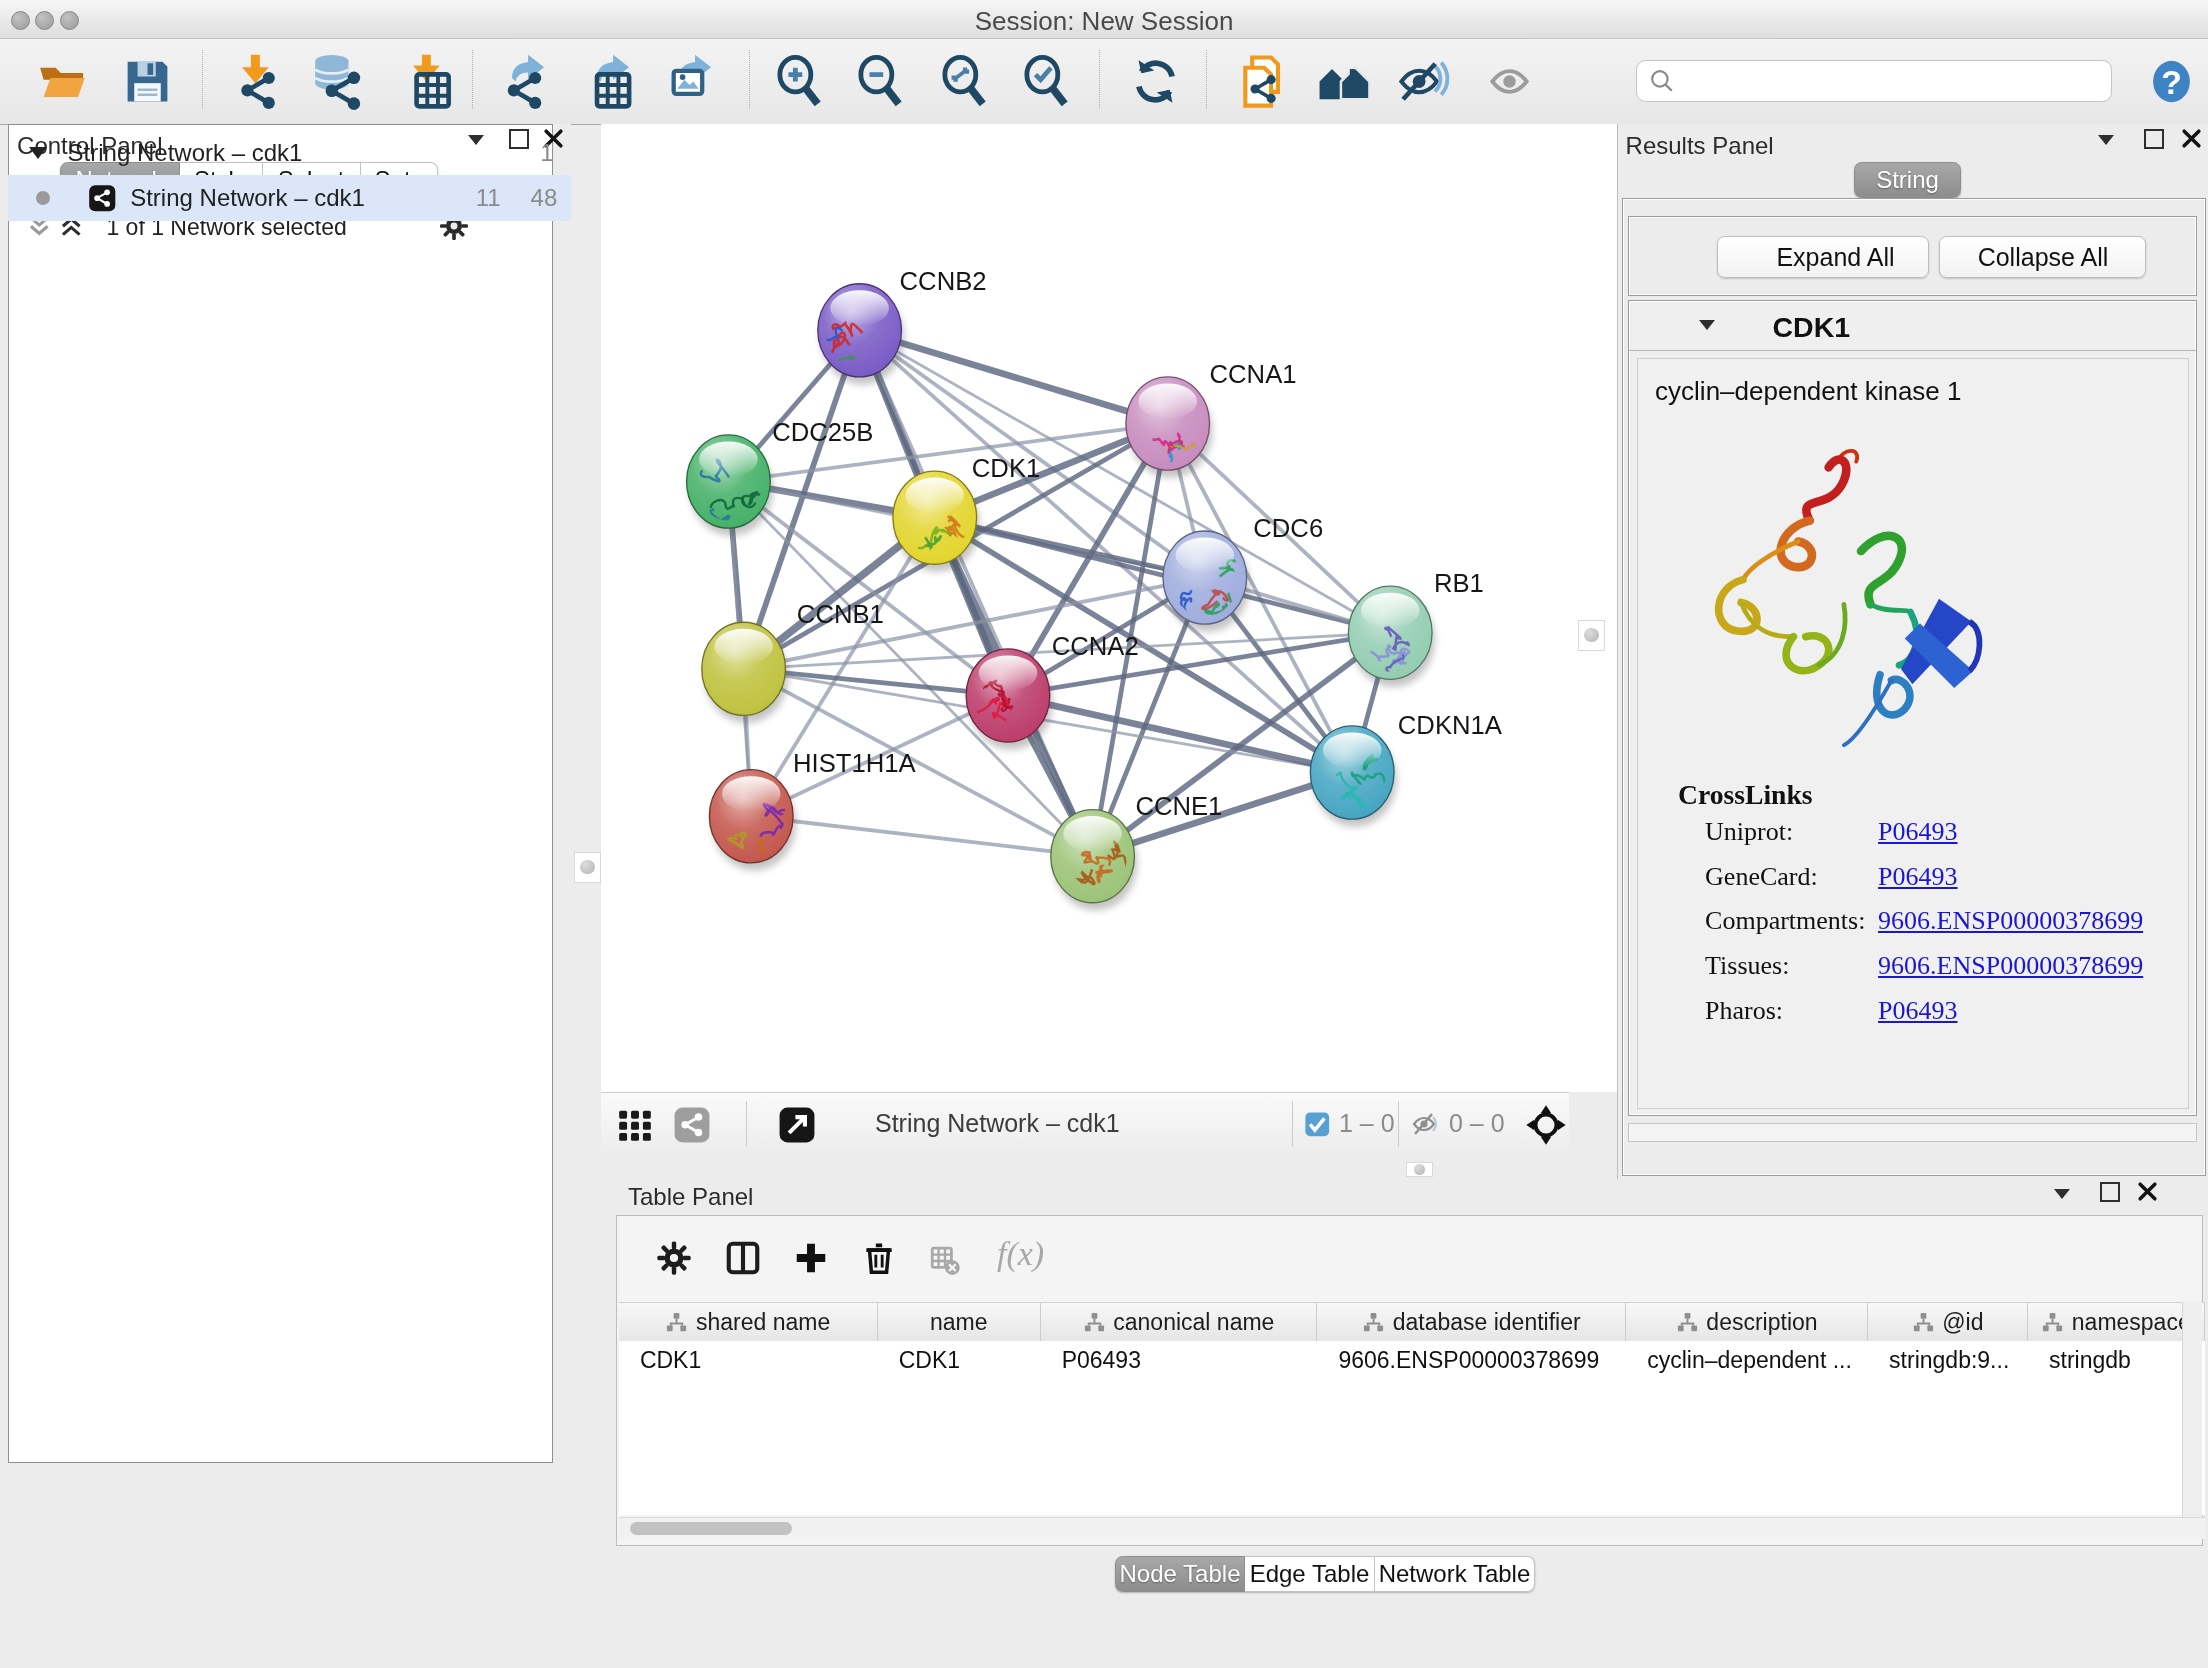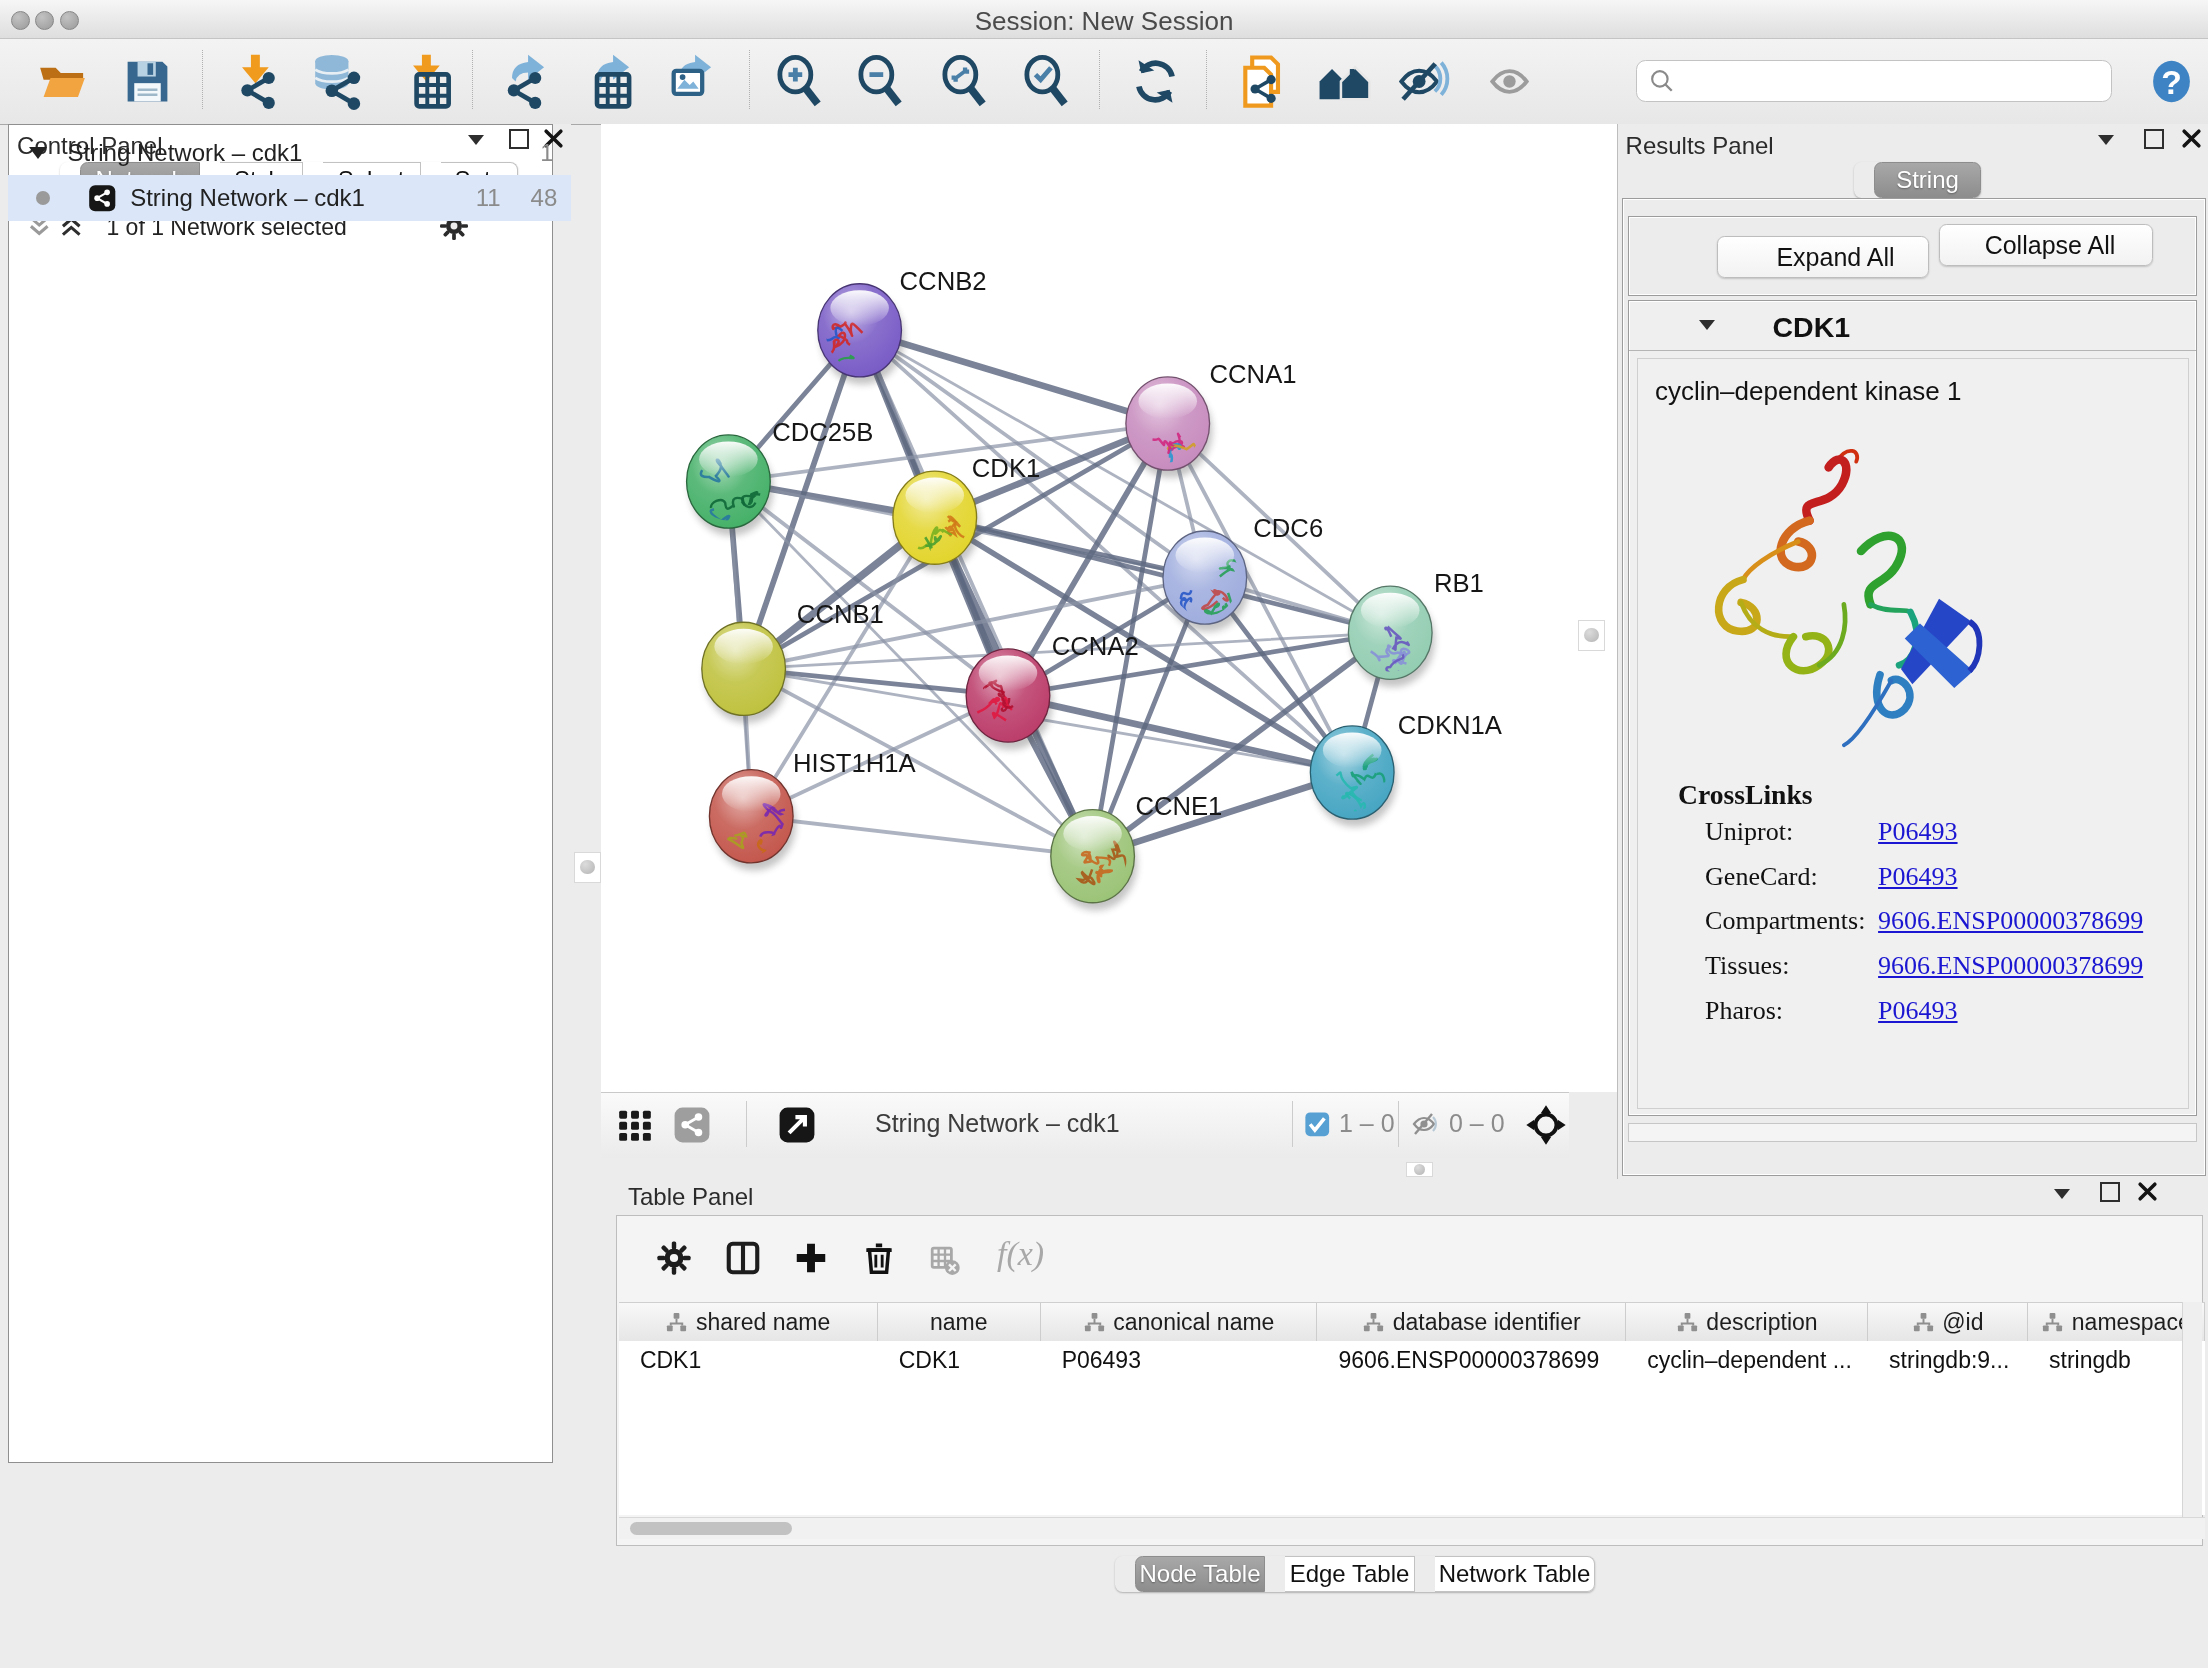--- a/index.html
+++ b/index.html
@@ -26,21 +26,21 @@
 
   
   .ptitle{font-size:24px;color:#2b2b2b;}
   .pctl-caret{width:0;height:0;border-left:8.6px solid transparent;border-right:8.6px solid transparent;
               border-top:10.5px solid #2e2e2e;}
   .pctl-float{width:16px;height:16px;border:2.4px solid #2e2e2e;background:transparent;}
 
   
   .seg{display:flex;height:36px;border-radius:7.6px;box-shadow:0 1px 1.9px rgba(0,0,0,.25);}
   .seg .s{display:flex;align-items:center;justify-content:center;font-size:24px;background:#fff;
-          border:1px solid #c2c2c2;border-left:none;color:#111;margin-left:20px;}
+          border:1px solid #c2c2c2;border-left:none;color:#111;}
   .seg .s:first-child{border-left:1px solid #c2c2c2;border-radius:7.6px 0 0 7.6px;}
   .seg .s:last-child{border-radius:0 7.6px 7.6px 0;}
   .seg .s.on{background:linear-gradient(#a8a8a8,#8d8d8d);color:#fff;border-color:#8d8d8d;
              text-shadow:0 1px 1.9px rgba(0,0,0,.35);}
 
   
   .ctree{left:20px;top:255px;width:543px;height:1337px;background:#fff;border:1.9px solid #8f8f8f;}
   .trow{position:absolute;left:0;width:100%;height:42px;display:flex;align-items:center;font-size:24px;color:#222;}
   .trow.sel{background:#dbe7f8;}
   .tree-caret{width:0;height:0;border-left:9.5px solid transparent;border-right:9.5px solid transparent;
@@ -690,21 +690,21 @@
       <path d="M3 3l14 14M17 3L3 17" stroke="#141414" stroke-width="3.4" stroke-linecap="round"></path>
     </svg>
 
     <div class="abs seg" style="left:236px;top:38px;">
       <div class="s on" style="width:105px;border-radius:7.6px;">String</div>
     </div>
 
     <div class="abs rbox" style="left:3.8px;top:74px;width:582px;height:976px;">
       <div class="abs rbox" style="left:5.7px;top:17px;width:567px;height:78px;">
         <div class="btn abs" style="left:88px;top:19px;width:186px;height:40px;padding-left:24px;">Expand All</div>
-        <div class="btn abs" style="left:310px;top:7px;width:205px;height:40px;padding-left:7px;">Collapse All</div>
+        <div class="btn abs" style="left:310px;top:19px;width:205px;height:40px;">Collapse All</div>
       </div>
 
       <div class="abs rbox" style="left:5.7px;top:101px;width:567px;height:814px;background:#efefef;">
         <div class="abs" style="left:0;top:0;width:100%;height:49px;border-bottom:1px solid #b5b5b5;">
           <span class="abs pctl-caret" style="left:70px;top:19px;"></span>
           <span class="abs" style="left:143px;top:9.5px;font-size:28.5px;font-weight:bold;color:#111;">CDK1</span>
         </div>
         <div class="abs" style="left:7.6px;top:57px;width:550px;height:749px;background:#f0f0f0;border:1px solid #cfcfcf;">
           <div class="abs" style="left:17px;top:17px;font-size:26px;color:#111;">cyclin–dependent kinase 1</div>
           <svg class="abs" style="left:46px;top:76px;" width="314" height="314" viewBox="0 0 330 330" id="proteinsvg">

